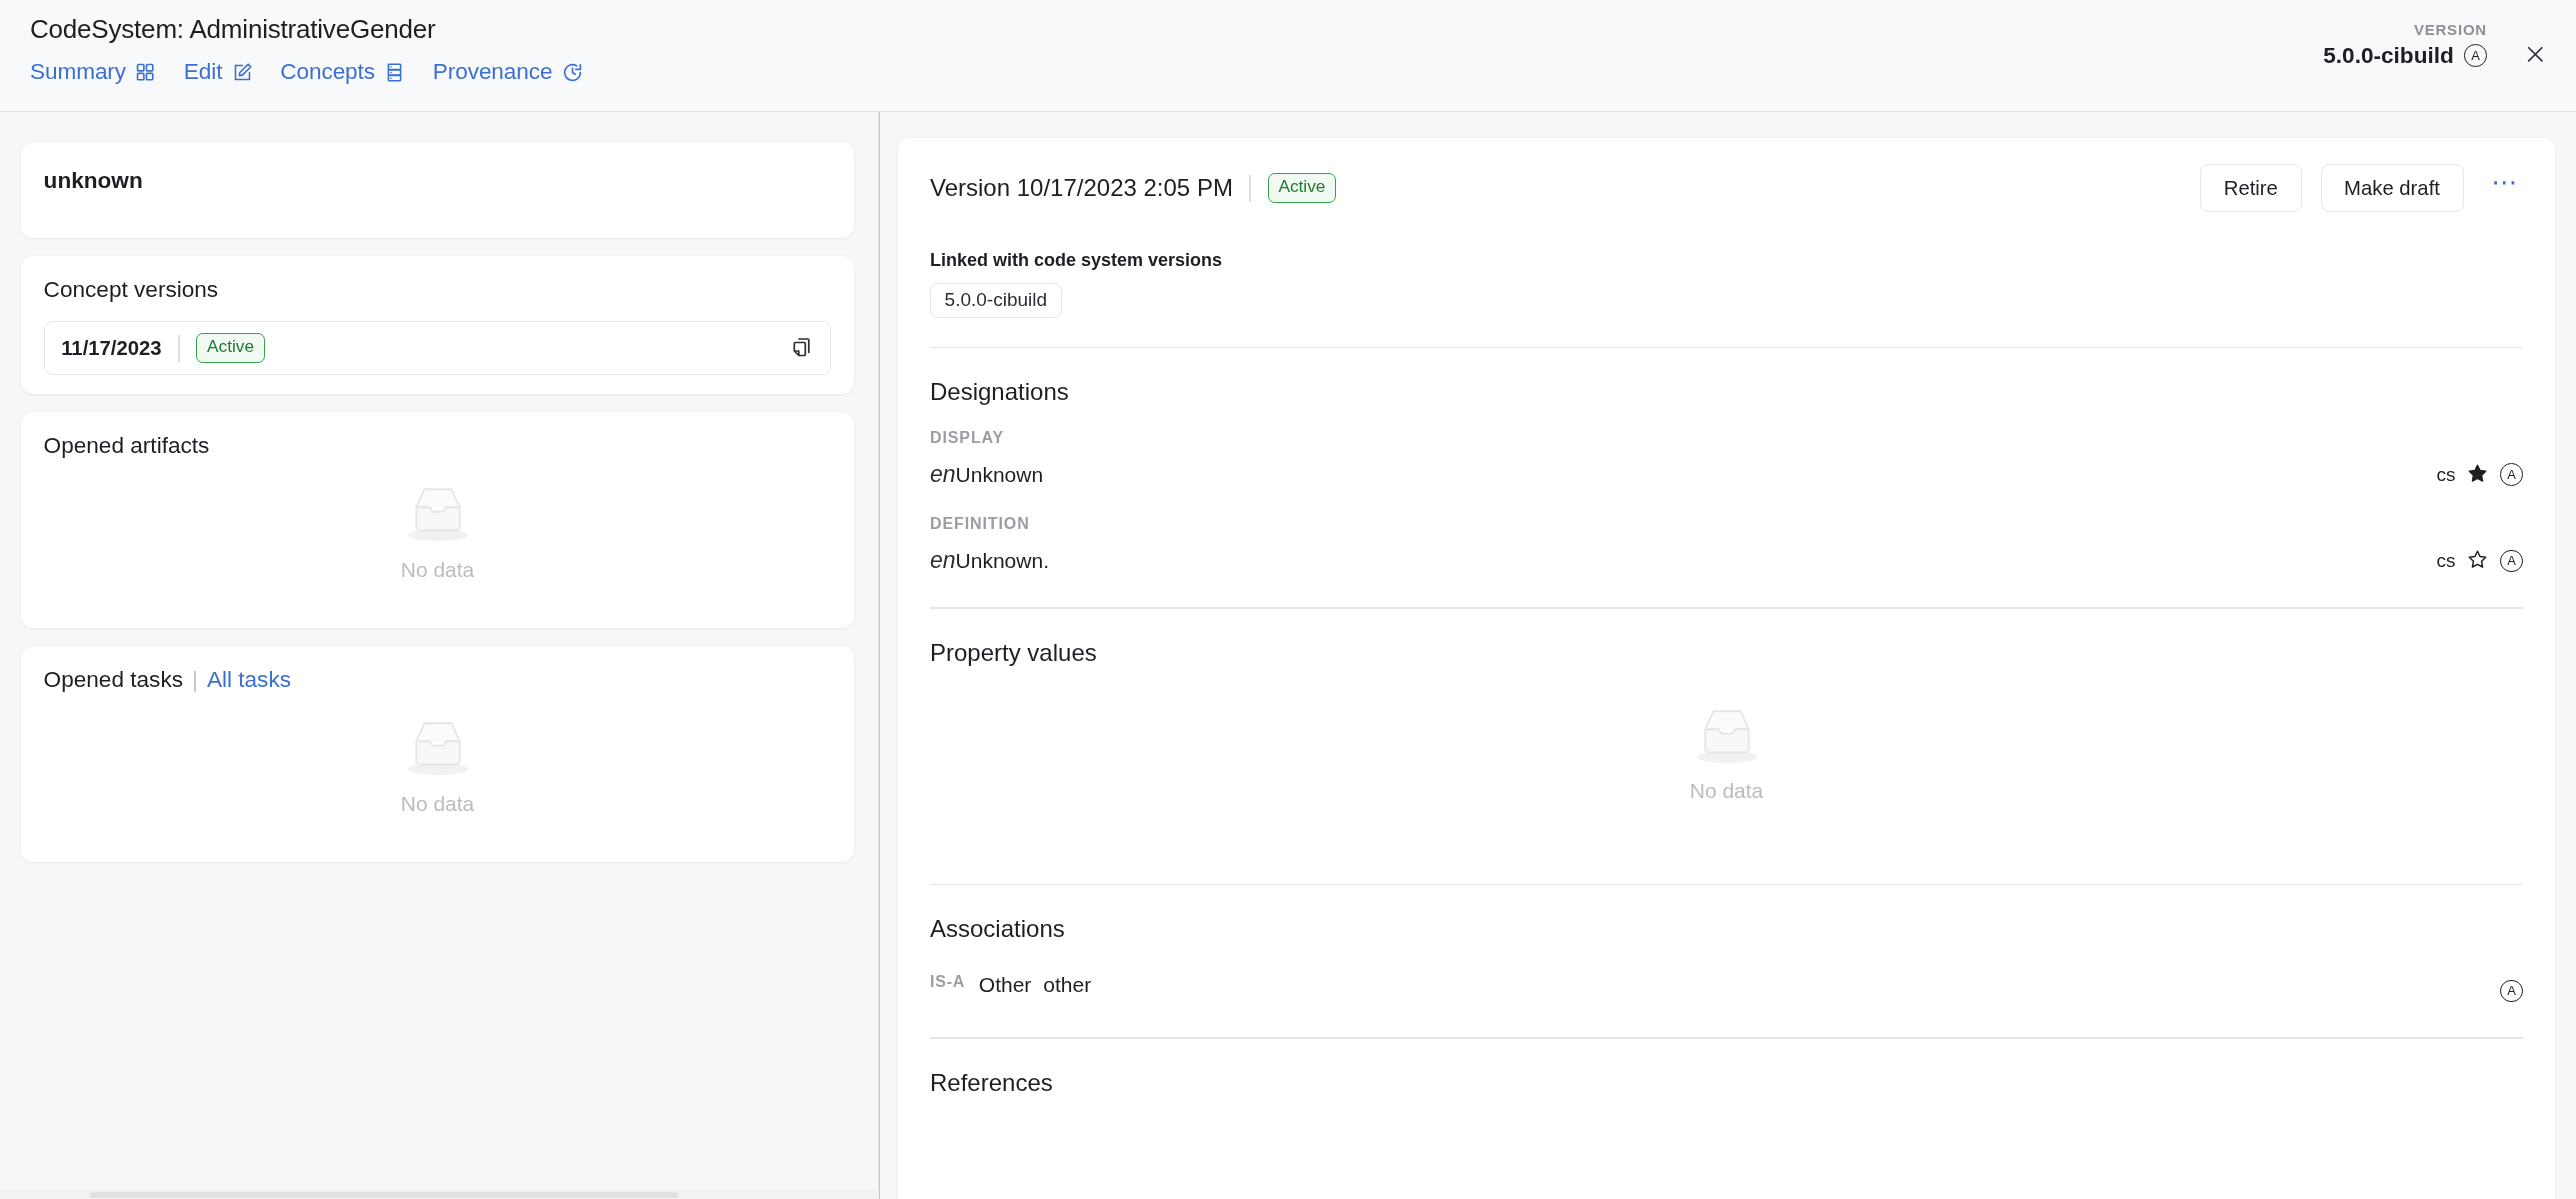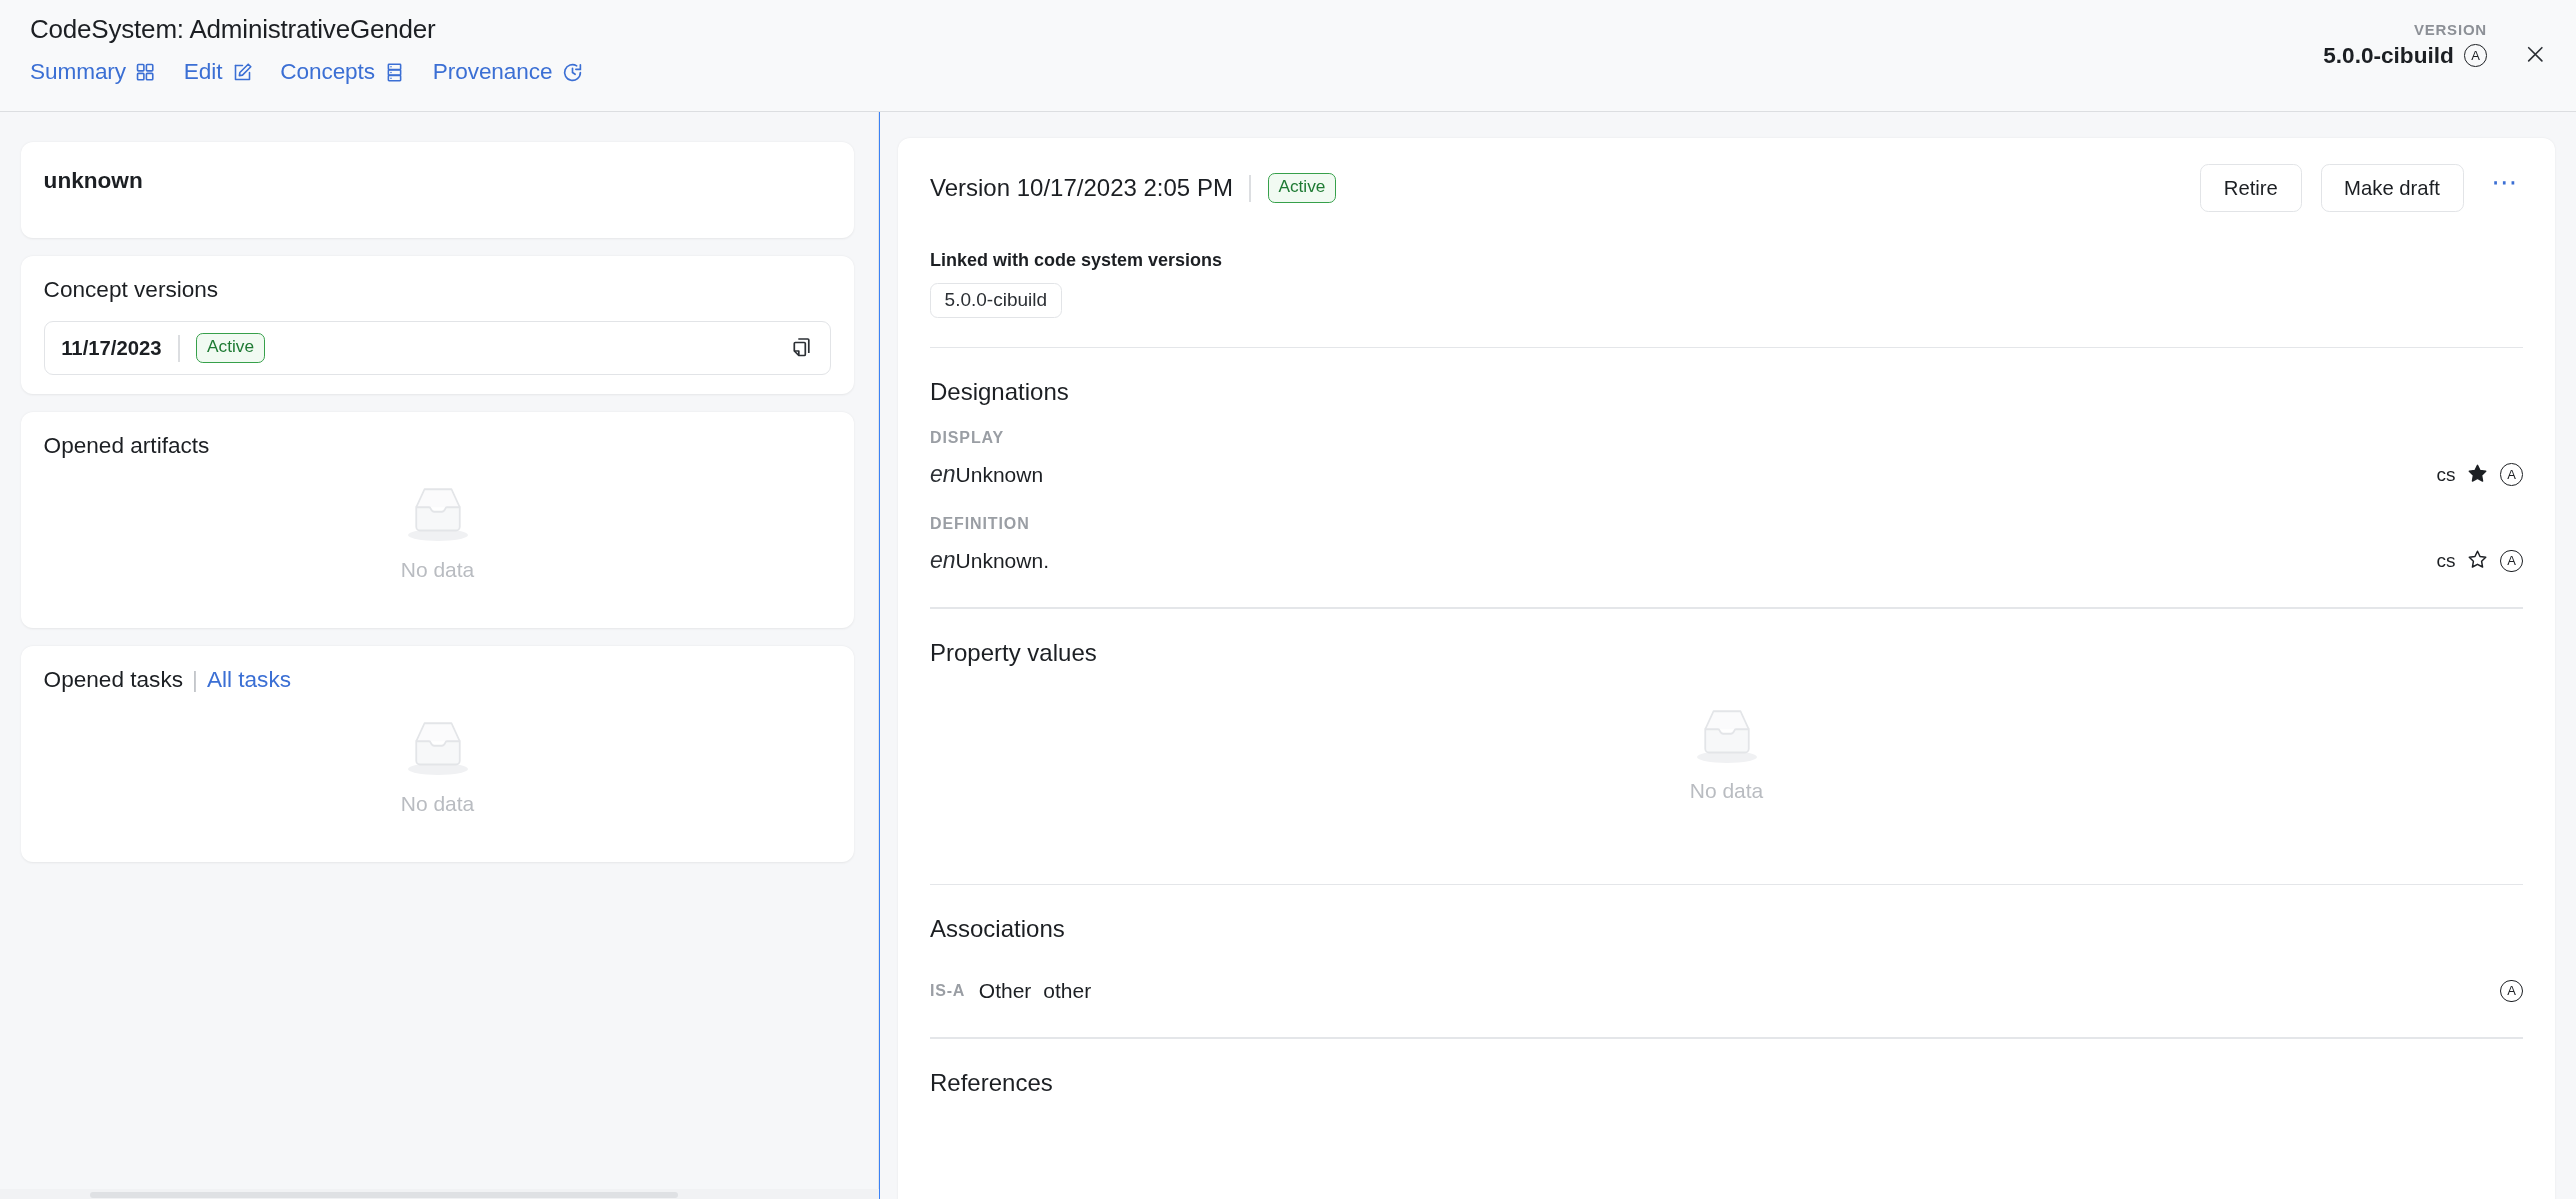--- a/index.html
+++ b/index.html
@@ -2,21 +2,21 @@
 <html style="font-size:12px"><head>
 <meta charset="utf-8">
 <style>
   * { box-sizing: border-box; margin: 0; padding: 0; }
   html, body {
     width: 2576px; height: 1200px;
     background: #f5f6f8;
     font-family: "Liberation Sans", sans-serif;
     overflow: hidden;
   }
-  .app { position: relative; width: 2576px; height: 1200px; background: #3b82f6; }
+  .app { position: relative; width: 2576px; height: 1200px; background: #86efac; }
 
   
   .header {
     position: absolute; left:0; top:0; width: 2576px; height: 112px;
     background: #f8f9fa;
     border-bottom: 1.5px solid #dcdee1;
   }
   .header-title {
     position: absolute; left: 30px; top: 13.6px;
     font-size: 26px; color: #1c1f23; font-weight: 400; letter-spacing: -0.2px;
@@ -153,21 +153,21 @@
     margin-top: 22.6px;
   }
   .desig-row {
     display: flex; align-items: center; margin-top: 10.6px; min-height: 35px;
   }
   .lang { font-style: italic; font-size: 23px; color: #2b2f34; margin-right: 0; }
   .desig-val { font-size: 21px; color: #1c1f23; }
   .desig-right { margin-left: auto; display: flex; align-items: center; gap: 12px; }
   .cs-tag { font-size: 19px; color: #1c1f23; }
 
-  .assoc-row { display:flex; align-items:center; margin-top: 30px; min-height: 35px; }
+  .assoc-row { display:flex; margin-top: 30px; min-height: 35px; }
   .assoc-kind {
     font-size: 16px; font-weight: bold; color: #9a9ea4; letter-spacing: 0.8px;
     margin-right: 13.6px;
   }
   .assoc-code { font-size: 21px; color: #1c1f23; margin-right: 12px; }
   .assoc-disp { font-size: 21px; color: #1c1f23; }
   .assoc-right { margin-left: auto; display:flex; align-items:center; }
 
   .empty-right { position: relative; height: 188px; }
   .empty-right .empty-wrap { top: 36px; }

